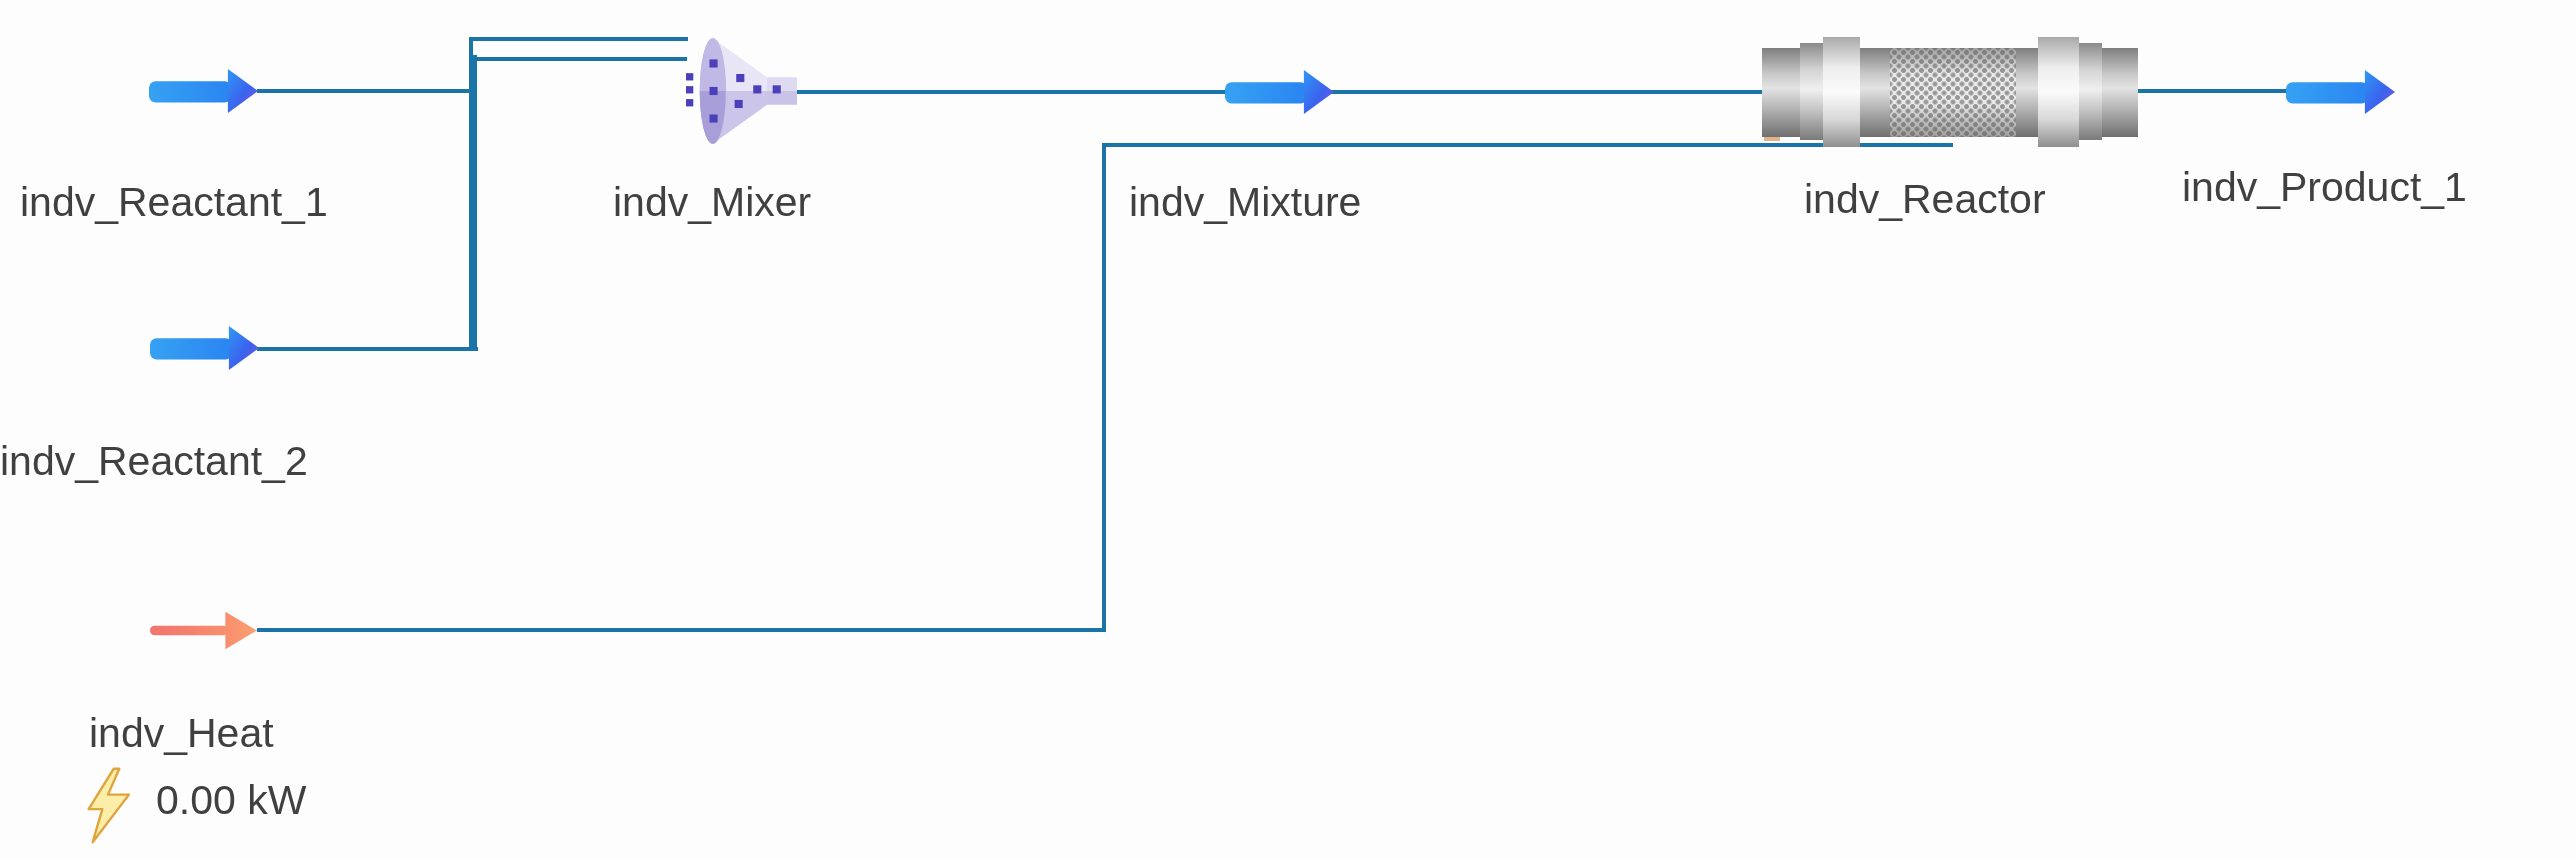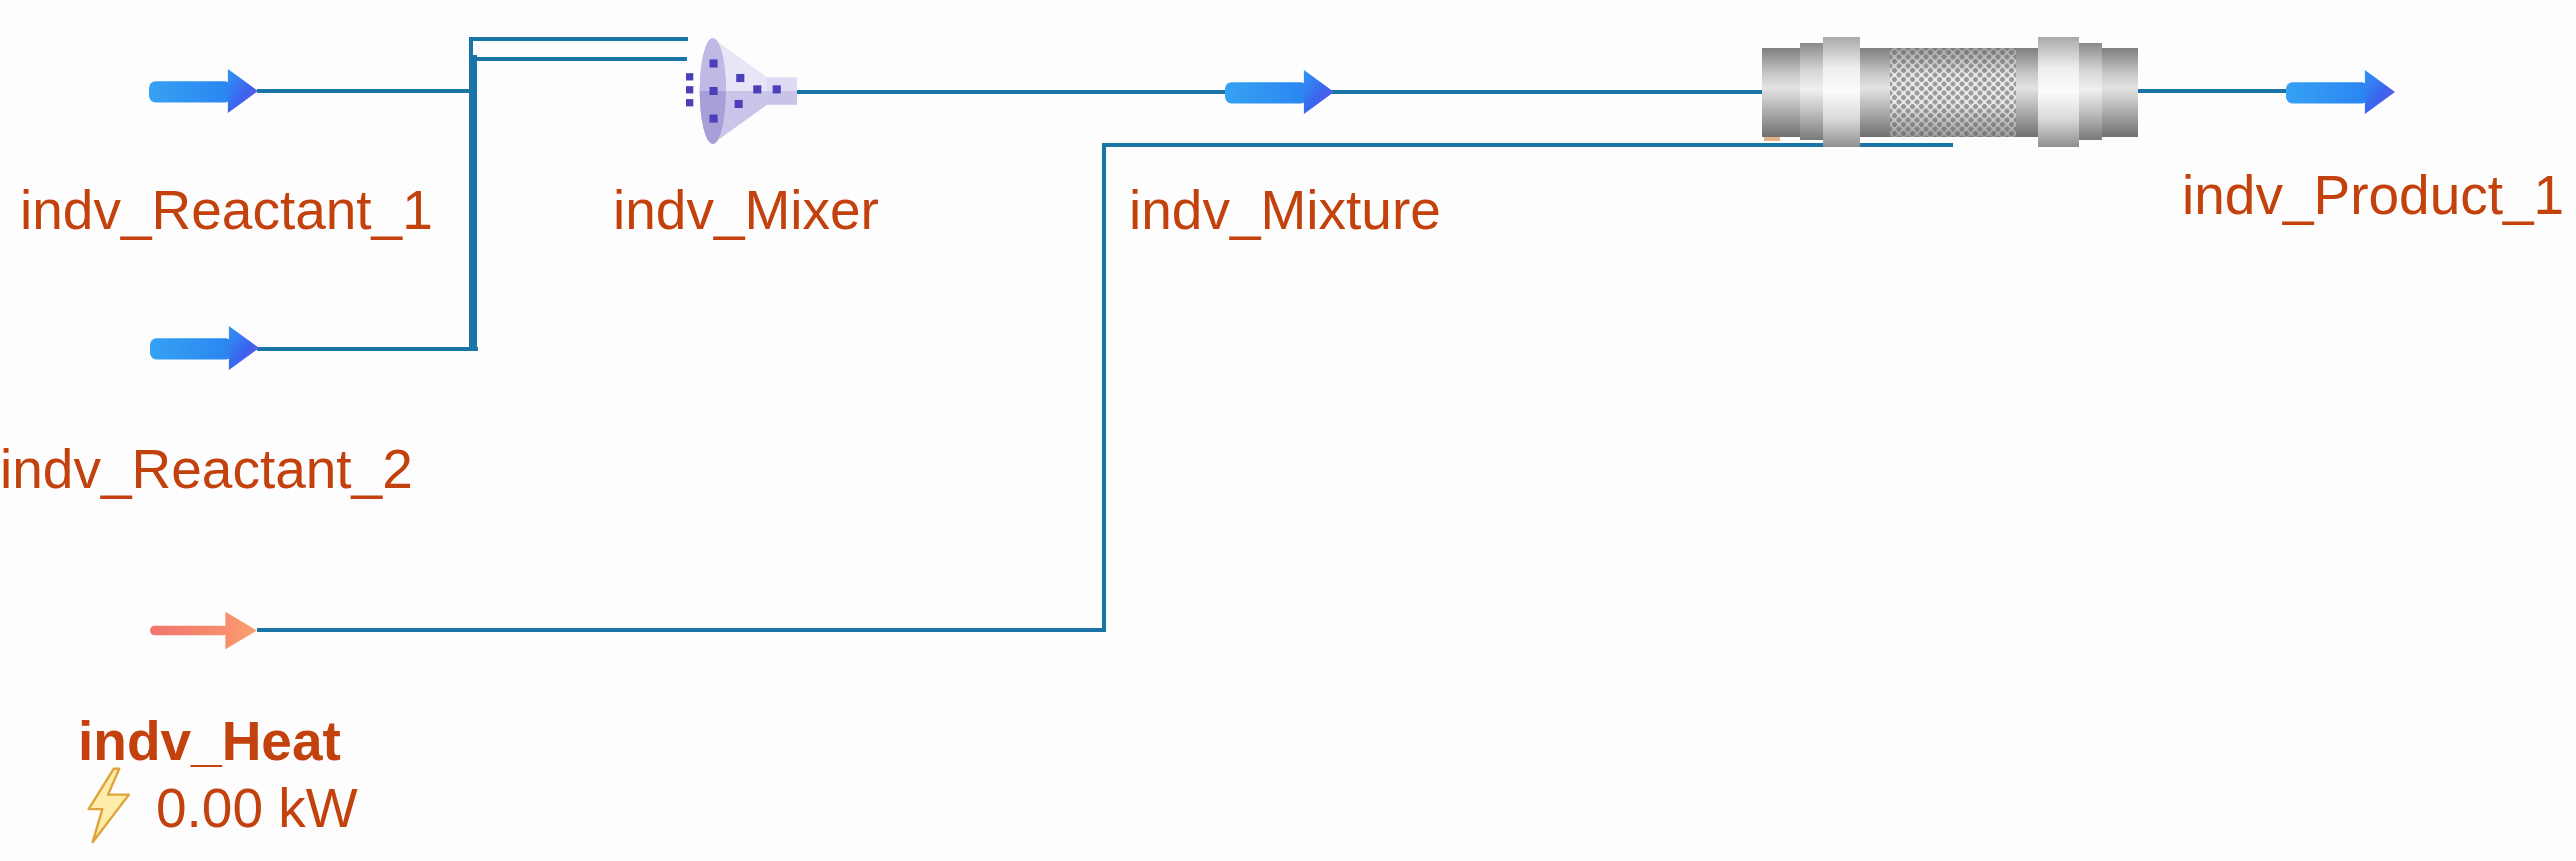--- a/index.html
+++ b/index.html
@@ -6,22 +6,22 @@
   .canvas{
     position:relative;
     width:2576px;height:862px;
     background:#fdfdfd;
     font-family:"Liberation Sans","DejaVu Sans",sans-serif;
     overflow:hidden;
   }
   .line{position:absolute;background:#1b74a8;}
   .lbl{
     position:absolute;
-    color:#c2410c;
-    font-size:55px;
+    color:#404040;
+    font-size:41px;
     line-height:1.1;
     white-space:nowrap;
     letter-spacing:0px;
   }
   .arrow{position:absolute;}
   .icon{position:absolute;}
 
   
   .reactor{position:absolute;left:1762px;top:37px;width:378px;height:110px;}
   .reactor .seg{position:absolute;}
@@ -141,23 +141,24 @@
     <div class="seg mesh" style="left:128px;width:126px;"></div>
     <div class="seg tube" style="left:254px;width:22px;"></div>
     <div class="seg flange" style="left:276px;width:41px;"></div>
     <div class="seg step" style="left:317px;width:23px;"></div>
     <div class="seg tube" style="left:339px;width:37px;"></div>
   </div>
 
   <div class="lbl" style="left:20px;top:180px;">indv_Reactant_1</div>
   <div class="lbl" style="left:613px;top:180px;text-align:right;">indv_Mixer</div>
   <div class="lbl" style="left:1129px;top:180px;text-align:center;">indv_Mixture</div>
+  <div class="lbl" style="left:1804px;top:177px;">indv_Reactor</div>
   <div class="lbl" style="left:2182px;top:165px;">indv_Product_1</div>
   <div class="lbl" style="left:0;top:439px;">indv_Reactant_2</div>
-  <div class="lbl" style="left:78px;top:711px;font-weight:bold;">indv_Heat</div>
+  <div class="lbl" style="left:89px;top:711px;">indv_Heat</div>
   <div class="lbl" style="left:156px;top:778px;">0.00 kW</div>
 
   <svg class="icon" style="left:83px;top:767px;" width="50" height="77" viewBox="0 0 62 95">
     <path d="M38 2 L7 52 L24 52 L12 93 L57 34 L31 34 L45 2 Z" fill="#fceda9" stroke="#e0a43c" stroke-width="3" stroke-linejoin="round"></path>
   </svg>
 
 </div>
 
 
 </body></html>

